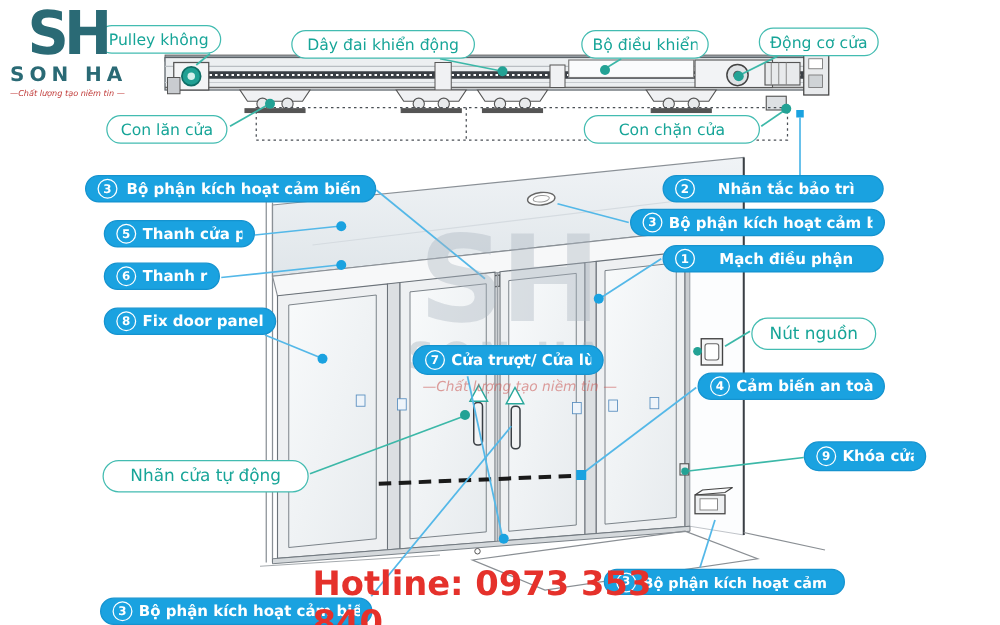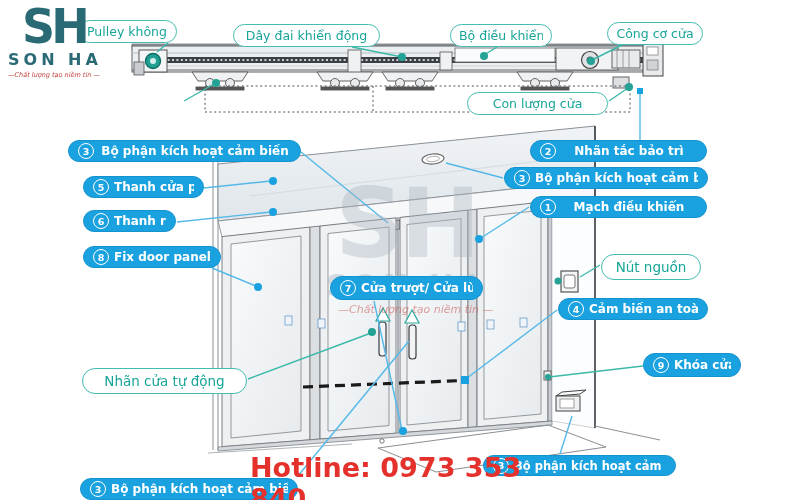--- a/index.html
+++ b/index.html
@@ -254,28 +254,31 @@
   <div class="logo-name">SON HA</div>
   <div class="logo-tag">Chất lượng tạo niềm tin</div>
 </div>
 
 <div class="pill white" style="left:78px;top:20px;width:99px">
       <span class="txt">Pulley không tải</span>
     </div>
 <div class="pill white" style="left:233px;top:24px;width:147px">
       <span class="txt">Dây đai khiển động</span>
     </div>
-<div class="pill white" style="left:450px;top:24px;width:102px">
+<div class="pill white" style="left:465px;top:24px;width:102px">
       <span class="txt">Bộ điều khiển</span>
     </div>
 <div class="pill white" style="left:607px;top:22px;width:96px">
-      <span class="txt">Công cơ cửa</span>
+      <span class="txt">Động cơ cửa</span>
+    </div>
+<div class="pill white" style="left:85px;top:92px;width:97px">
+      <span class="txt">Con lăn cửa</span>
     </div>
 <div class="pill white" style="left:467px;top:92px;width:141px">
-      <span class="txt">Con lượng cửa</span>
+      <span class="txt">Con chặn cửa</span>
     </div>
 
 <div class="pill blue" style="left:68px;top:140px;width:233px">
   <span class="num">3</span>
   <span class="txt">Bộ phận kích hoạt cảm biến</span>
     </div>
 <div class="pill blue" style="left:83px;top:176px;width:121px">
   <span class="num">5</span>
   <span class="txt">Thanh cửa phụ</span>
     </div>
@@ -294,21 +297,21 @@
 <div class="pill blue" style="left:530px;top:140px;width:177px">
   <span class="num">2</span>
   <span class="txt">Nhãn tắc bảo trì</span>
     </div>
 <div class="pill blue" style="left:504px;top:167px;width:204px">
   <span class="num">3</span>
   <span class="txt">Bộ phận kích hoạt cảm biến</span>
     </div>
 <div class="pill blue" style="left:530px;top:196px;width:177px">
   <span class="num">1</span>
-  <span class="txt">Mạch điều khiển</span>
+  <span class="txt">Mạch điều phận</span>
     </div>
 <div class="pill blue" style="left:558px;top:298px;width:150px">
   <span class="num">4</span>
   <span class="txt">Cảm biến an toàn</span>
     </div>
 <div class="pill blue tall" style="left:643px;top:353px;width:98px">
   <span class="num">9</span>
   <span class="txt">Khóa cửa</span>
     </div>
 <div class="pill blue" style="left:80px;top:478px;width:218px">

